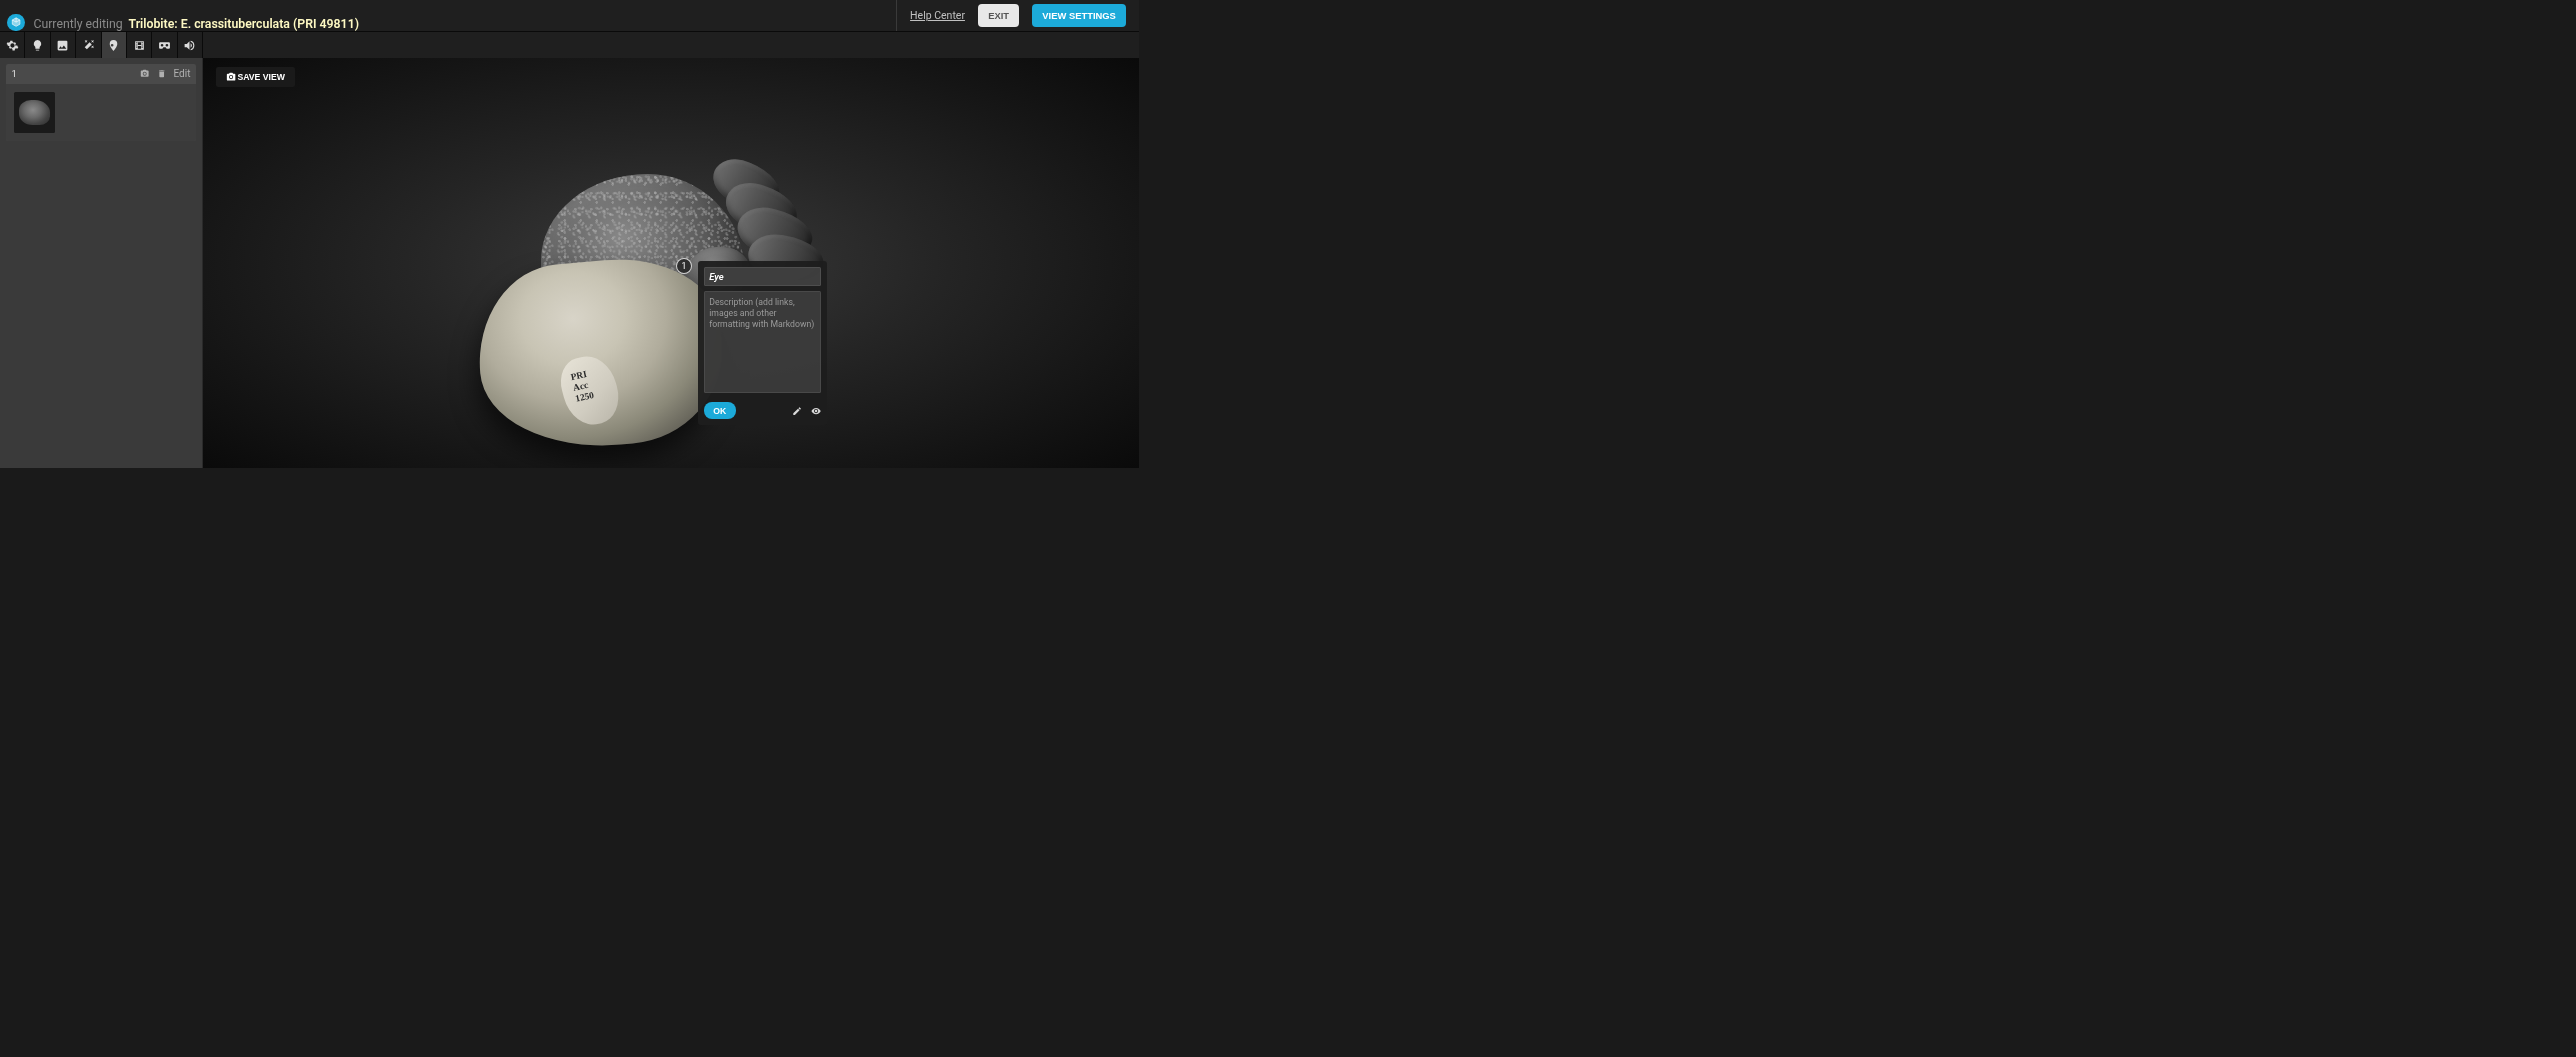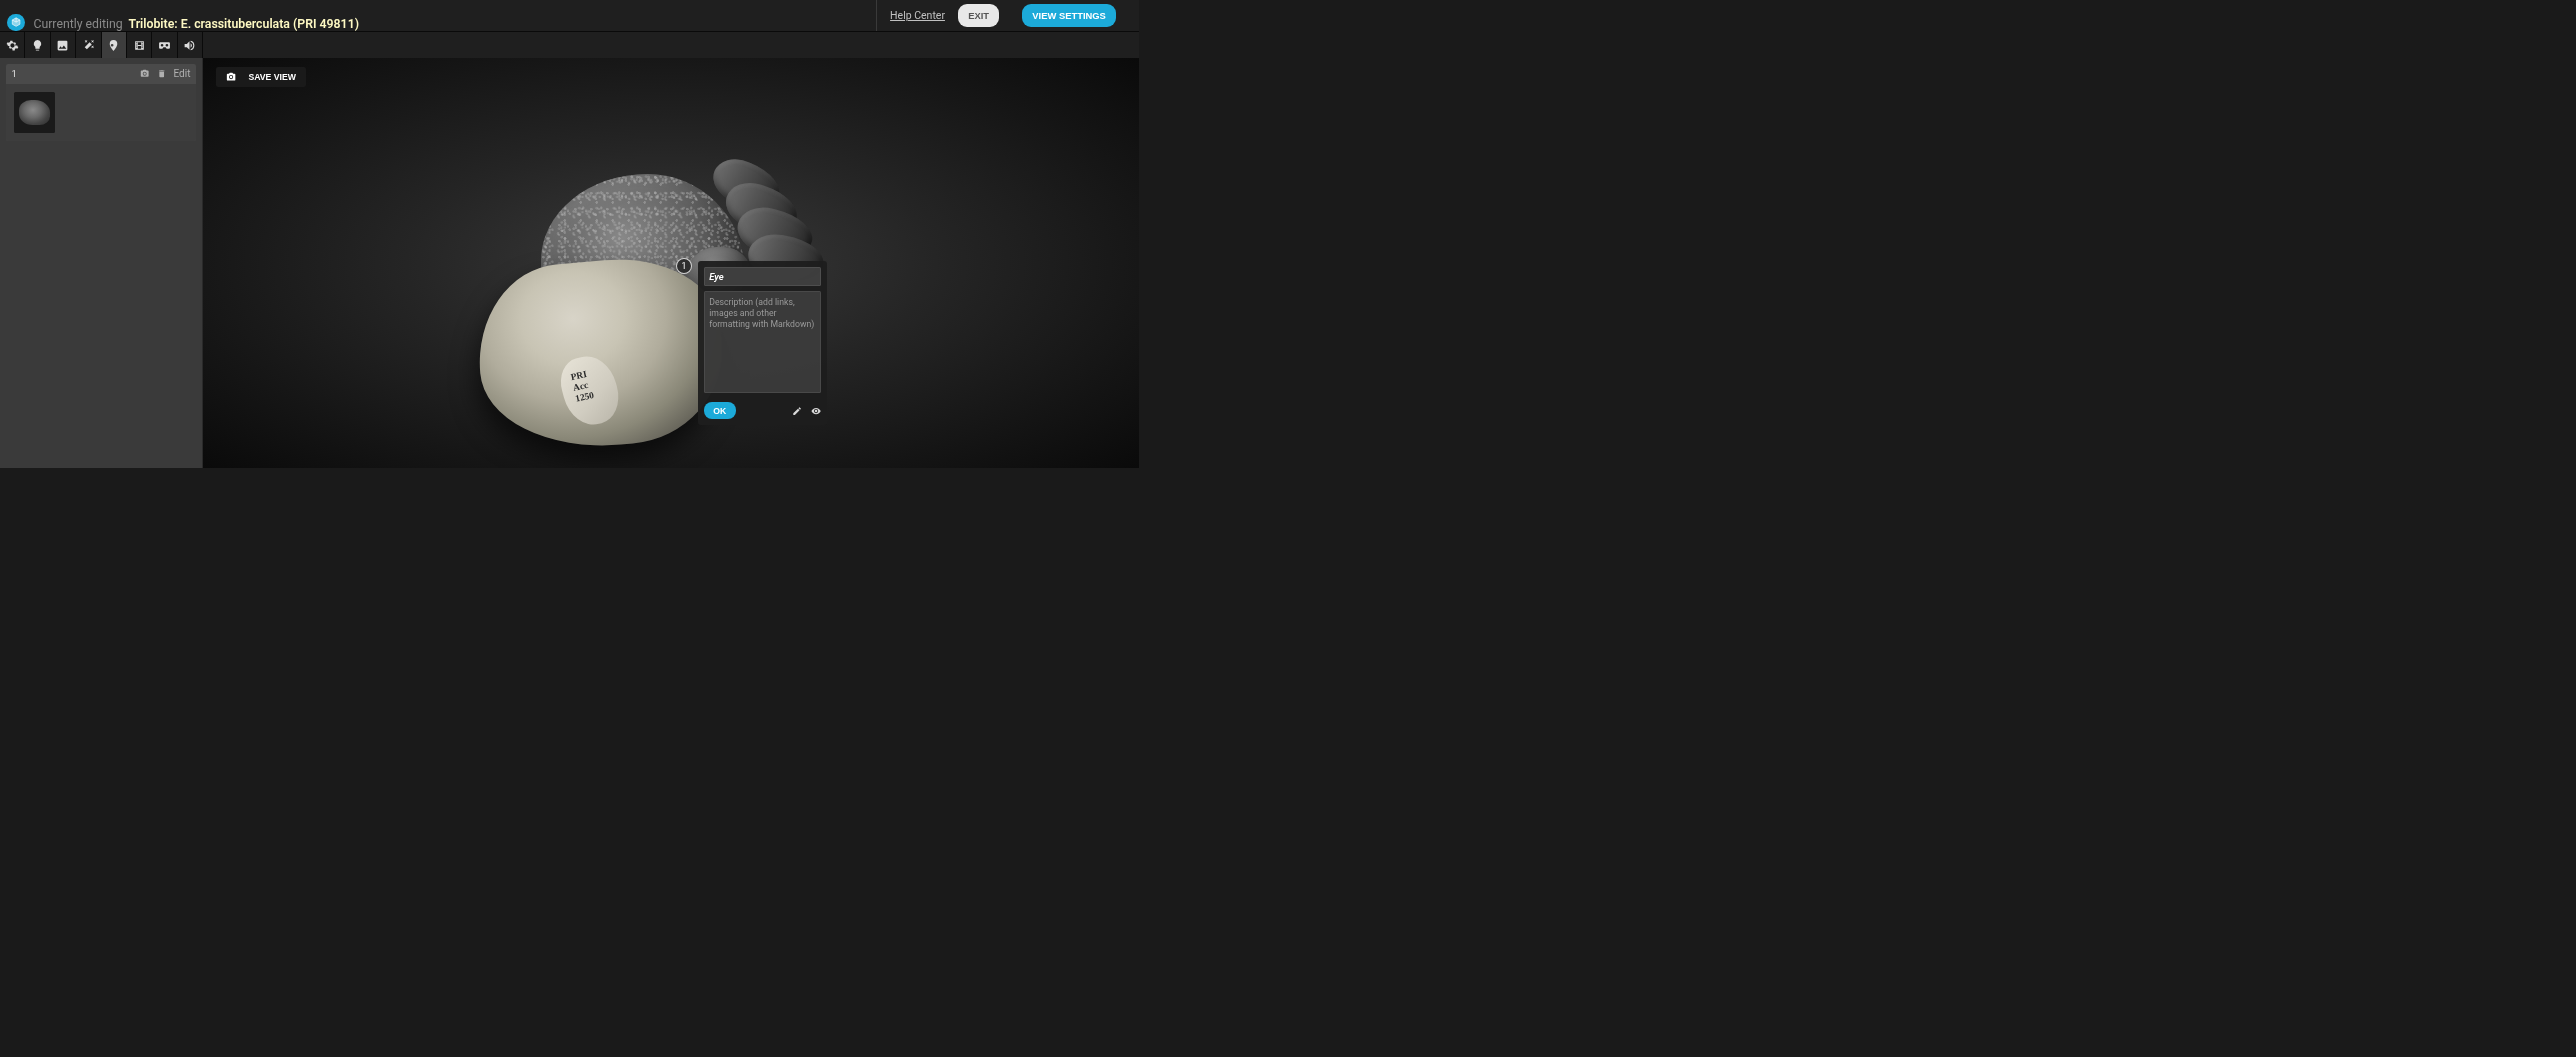--- a/index.html
+++ b/index.html
@@ -70,23 +70,23 @@
   display: flex;
   align-items: center;
   cursor: pointer;
 }
 
 .btn {
   border: none;
   font-weight: 700;
   font-size: 9.4px;
   padding: 5.8px 10.2px;
-  border-radius: 9px;
-  cursor: pointer;
-  margin-right: 23px;
+  border-radius: 4px;
+  cursor: pointer;
+  margin-right: 13px;
 }
 
 .btn-exit {
   background: #e8e8e8;
   color: #555555;
 }
 
 .btn-save-settings {
   background: #1caad9;
   color: #ffffff;
@@ -211,21 +211,21 @@
   left: 13px;
   background: #1a1a1a;
   color: #ffffff;
   border: none;
   padding: 5.1px 10.2px;
   font-size: 8.7px;
   font-weight: 700;
   border-radius: 2.2px;
   display: flex;
   align-items: center;
-  gap: 12px;
+  gap: 1px;
   cursor: pointer;
 }
 
 
 .fossil {
   position: absolute;
   left: 276px;
   top: 105px;
   width: 349px;
   height: 287px;

